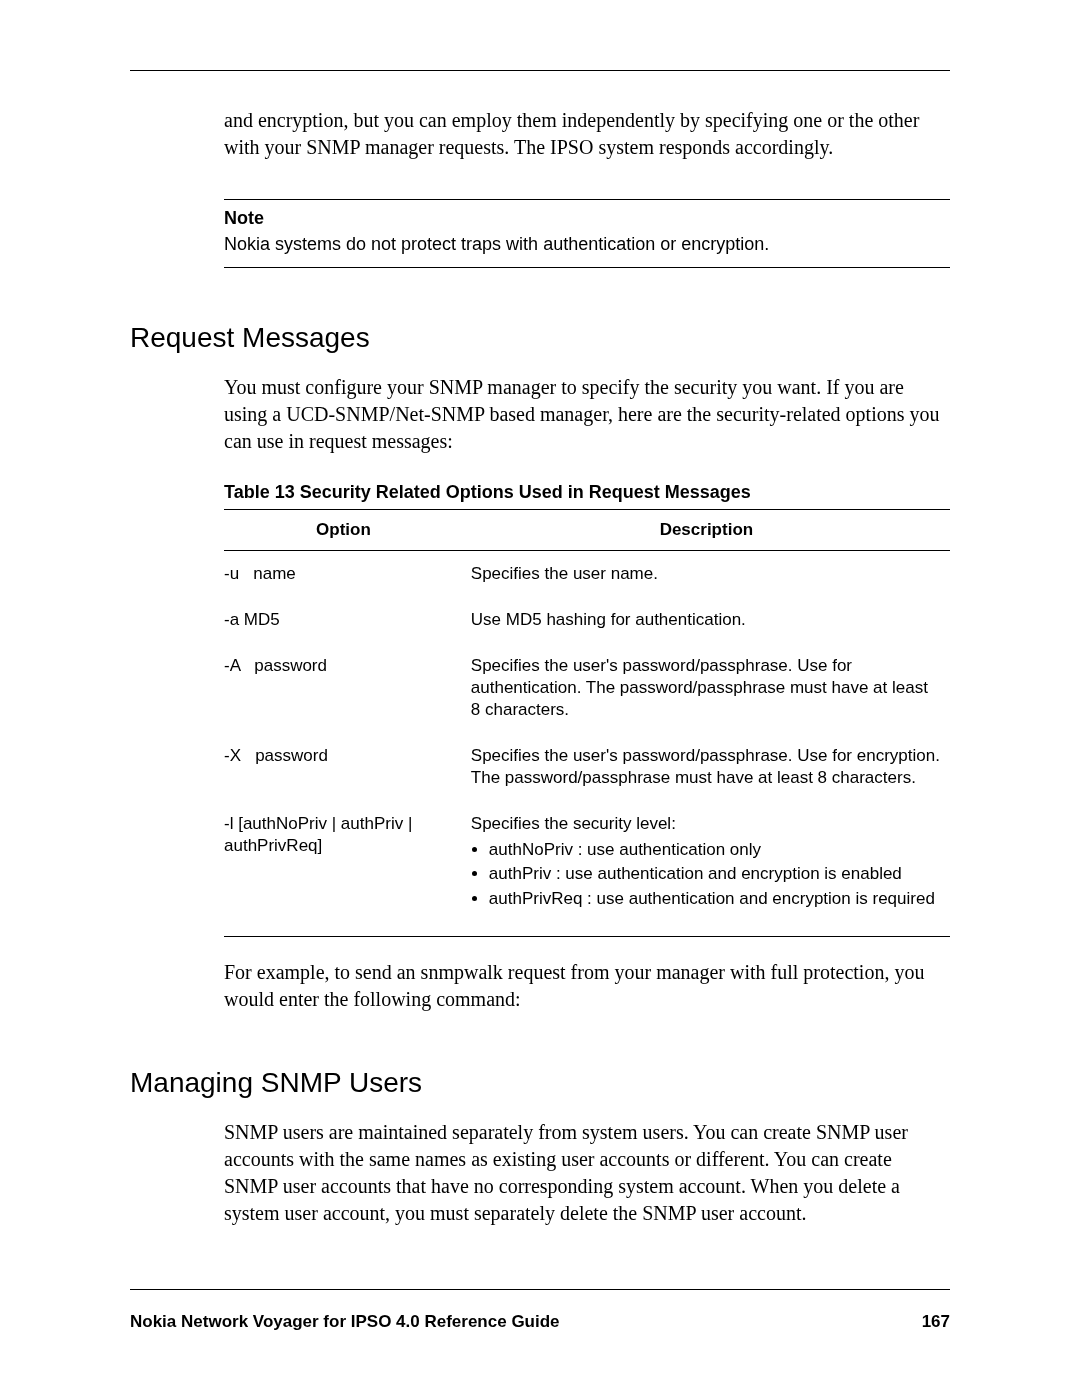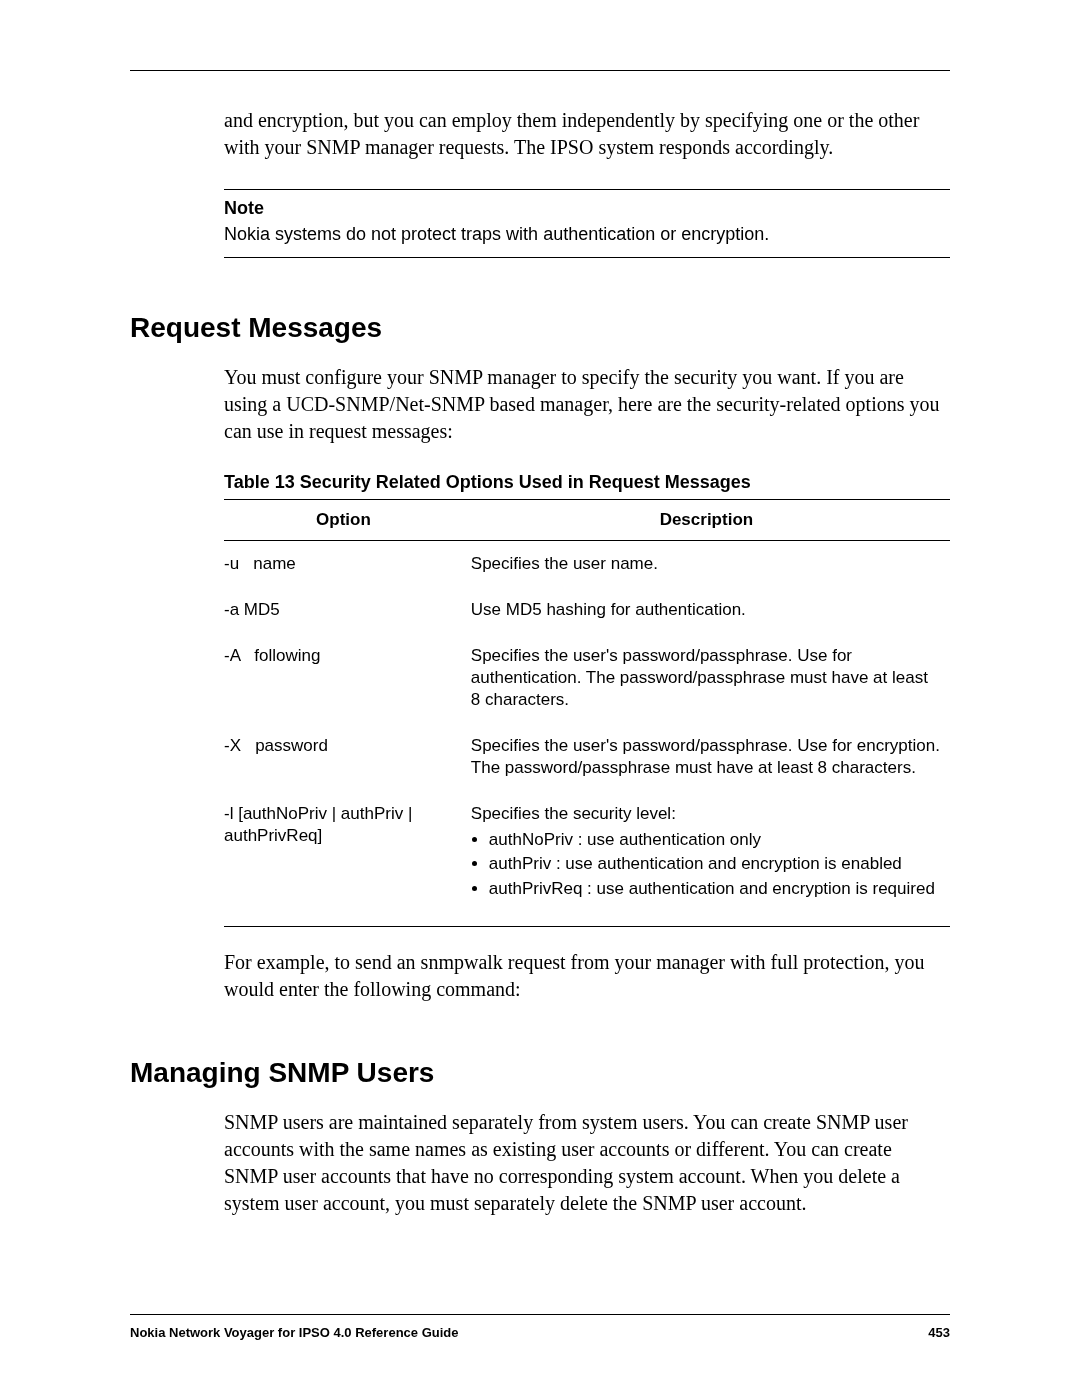--- a/index.html
+++ b/index.html
@@ -22,36 +22,36 @@
   }
   .body-indent {
     margin-left: 94px;
   }
   .serif-para {
     font-family: "Times New Roman", Times, serif;
     font-size: 20px;
     line-height: 1.35;
   }
   .note-box {
-    margin-top: 28px;
+    margin-top: 38px;
     border-top: 1px solid #000;
     border-bottom: 1px solid #000;
     padding: 6px 0 10px 0;
     font-family: Arial, Helvetica, sans-serif;
     font-size: 18px;
     line-height: 1.35;
   }
   .note-label {
     font-weight: bold;
     display: block;
     margin-bottom: 2px;
   }
   h2.section {
     font-family: Arial, Helvetica, sans-serif;
-    font-weight: bold;
+    font-weight: normal;
     font-size: 28px;
     margin: 54px 0 12px 0;
   }
   .table-caption {
     font-family: Arial, Helvetica, sans-serif;
     font-weight: bold;
     font-size: 18px;
     margin-top: 27px;
     margin-bottom: 0;
     border-bottom: 1.2px solid #000;
@@ -88,28 +88,28 @@
     margin-bottom: 2px;
     line-height:1.3;
   }
   .cmd {
     font-family: Arial, Helvetica, sans-serif;
     font-size: 18px;
     line-height: 1.5;
   }
   .footer {
     position: absolute;
-    bottom: 48px;
+    bottom: 56px;
     left: 130px;
     right: 130px;
     border-top: 1.5px solid #000;
-    padding-top: 10px;
+    padding-top: 22px;
     font-family: Arial, Helvetica, sans-serif;
     font-weight: bold;
-    font-size: 13px;
+    font-size: 17px;
   }
   .footer .pnum {
     float: right;
   }
 </style>
 </head>
 <body>
 
 <div class="page">
   <div class="top-rule"></div>
@@ -144,21 +144,21 @@
       <tbody>
         <tr>
           <td style="white-space:pre;">-u   name</td>
           <td>Specifies the user name.</td>
         </tr>
         <tr>
           <td>-a MD5</td>
           <td>Use MD5 hashing for authentication.</td>
         </tr>
         <tr>
-          <td style="white-space:pre;">-A   following</td>
+          <td style="white-space:pre;">-A   password</td>
           <td>Specifies the user's password/passphrase. Use for authentication. The password/passphrase must have at least 8 characters.</td>
         </tr>
         <tr>
           <td style="white-space:pre;">-X   password</td>
           <td>Specifies the user's password/passphrase. Use for encryption. The password/passphrase must have at least 8 characters.</td>
         </tr>
         <tr class="tbl-bottom">
           <td>-l [authNoPriv | authPriv | authPrivReq]</td>
           <td>
             <span>Specifies the security level:</span>
@@ -178,15 +178,15 @@
   </div>
 
   <h2 class="section">Managing SNMP Users</h2>
 
   <div class="body-indent">
     <p class="serif-para">SNMP users are maintained separately from system users. You can create SNMP user accounts with the same names as existing user accounts or different. You can create SNMP user accounts that have no corresponding system account. When you delete a system user account, you must separately delete the SNMP user account.</p>
   </div>
 
   <div class="footer">
     <span>Nokia Network Voyager for IPSO 4.0 Reference Guide</span>
-    <span class="pnum">453</span>
+    <span class="pnum">167</span>
   </div>
 </div>
 
 </body></html>

